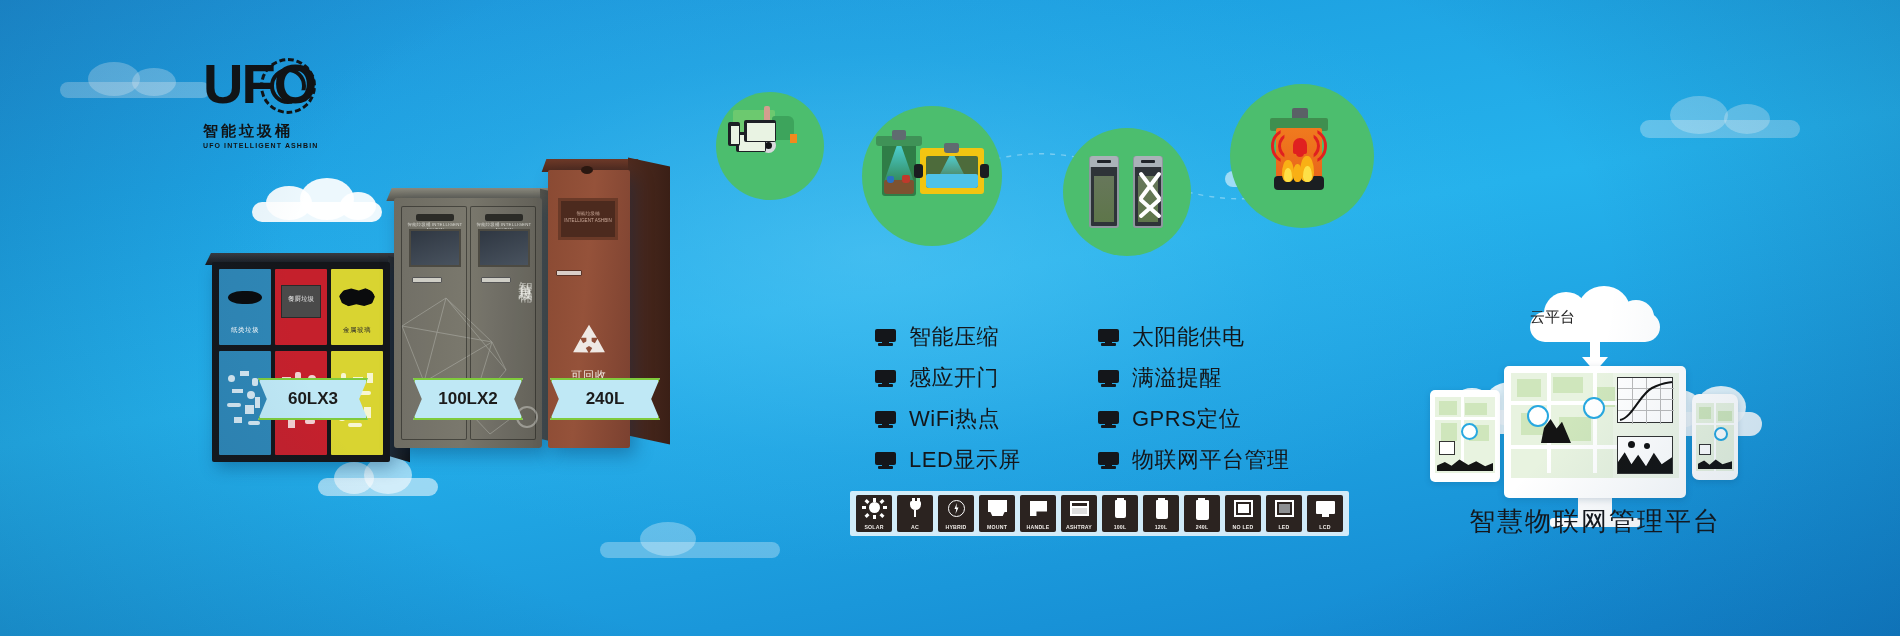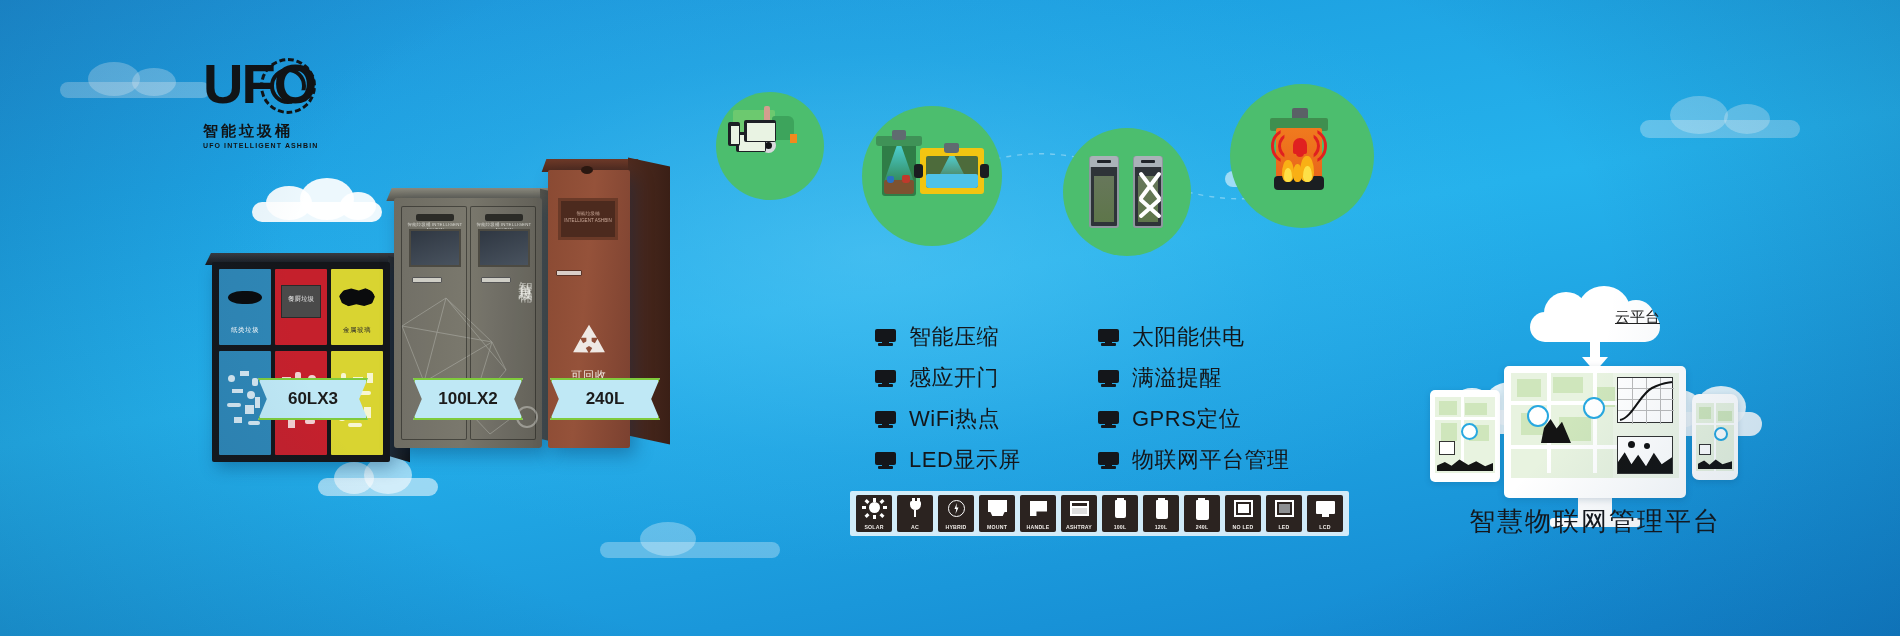--- a/index.html
+++ b/index.html
@@ -213,22 +213,22 @@
   .wave { position:absolute; border:3px solid #e02020; border-radius:50%;
      clip-path:polygon(0 0,32% 0,32% 100%,0 100%); }
   .wave.r { clip-path:polygon(68% 0,100% 0,100% 100%,68% 100%); }
   .fl { position:absolute; background:#f9b015; border-radius:50% 50% 45% 45% / 70% 70% 40% 40%; }
   .fl.y { background:#fde047; }
 
   
   #platform { position:absolute; left:1430px; top:286px; width:330px; height:250px; }
   .cloudtag { position:absolute; left:100px; top:0px; width:130px; height:60px; }
   .cloudtag .c { position:absolute; background:#fff; border-radius:50%; }
-  .cloudtag .label { position:absolute; left:0; top:22px; width:130px; text-align:right;
-     font-size:15px; color:#222; z-index:5;text-decoration:underline; }
+  .cloudtag .label { position:absolute; left:0; top:22px; width:130px; text-align:left;
+     font-size:15px; color:#222; z-index:5; }
   .arrowdown { position:absolute; left:152px; top:56px; width:26px; height:30px; }
   .arrowdown .stem { position:absolute; left:8px; top:0; width:10px; height:17px; background:#fff; }
   .arrowdown .head { position:absolute; left:0; top:15px; width:0; height:0;
      border-left:13px solid transparent; border-right:13px solid transparent; border-top:15px solid #fff; }
   .monitor { position:absolute; left:74px; top:80px; width:182px; height:132px; }
   .monitor .frame { position:absolute; inset:0; background:#fff; border-radius:5px;
      box-shadow:0 2px 7px rgba(0,50,90,.18); }
   .monitor .screen { position:absolute; left:7px; top:7px; right:7px; bottom:20px;
      background:#eef6e8; overflow:hidden; }
   .monitor .neck { position:absolute; left:74px; top:132px; width:34px; height:22px; background:#fff; }

